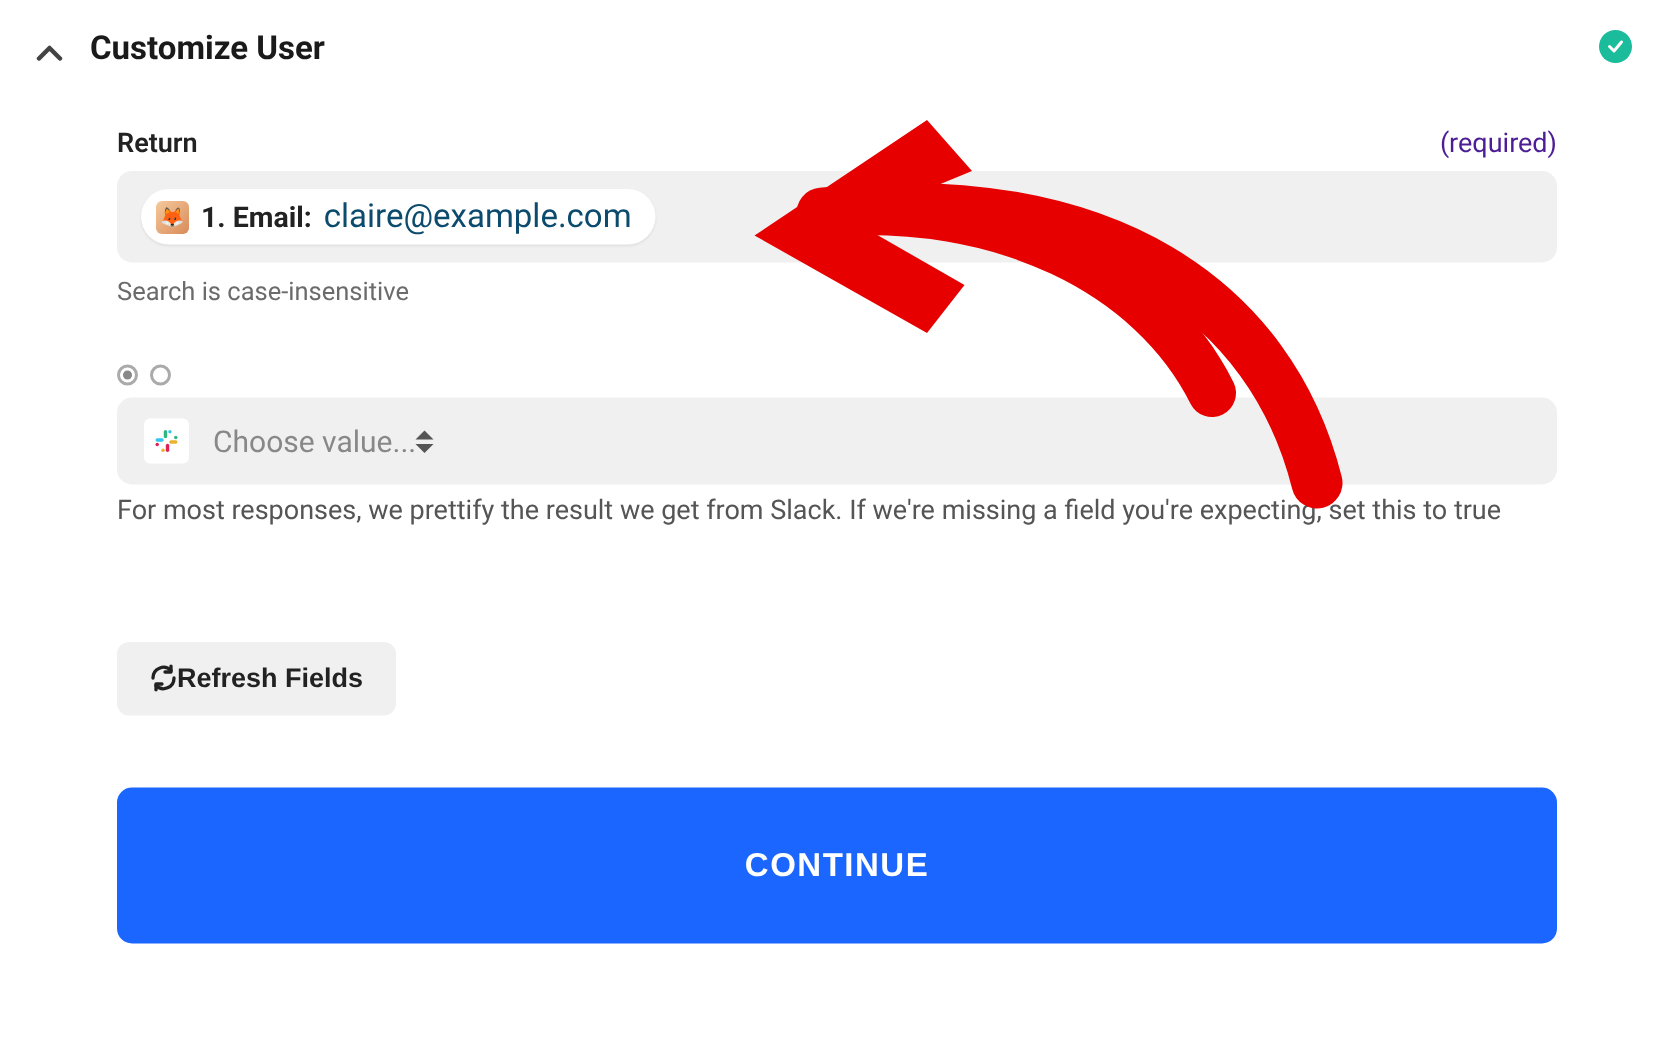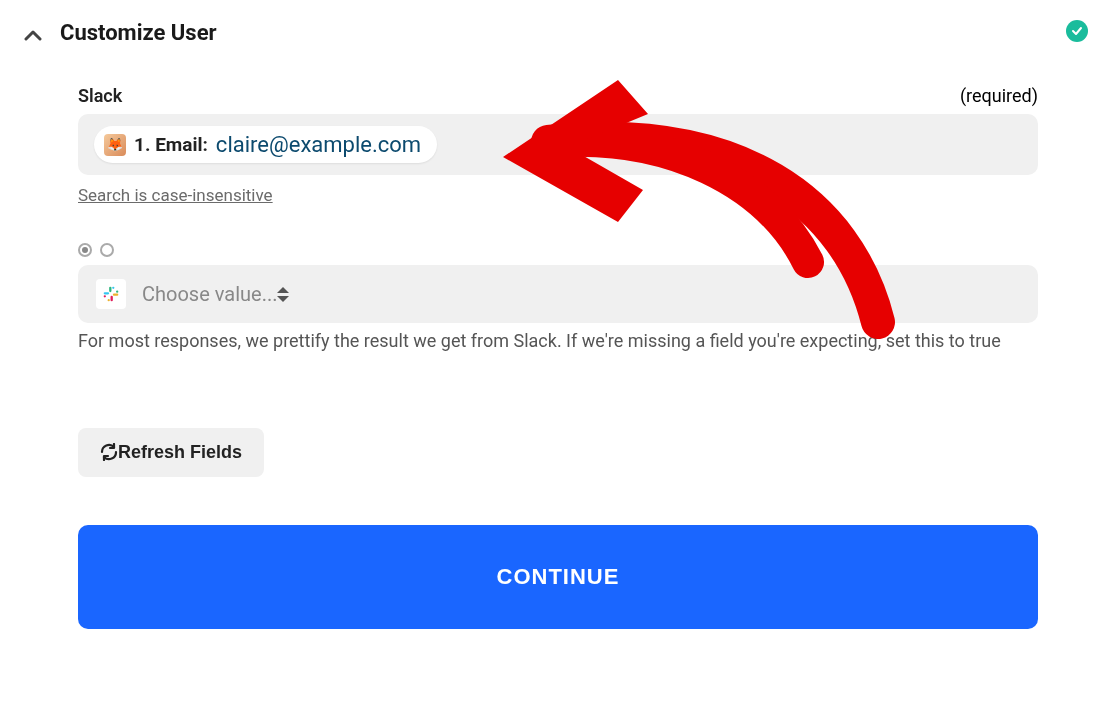--- a/index.html
+++ b/index.html
@@ -50,21 +50,21 @@
       align-items: flex-end;
       margin-bottom: 8px;
     }
     .field-label {
       font-size: 18px;
       font-weight: 600;
       color: #222;
     }
     .required-tag {
       font-size: 18px;
-      color: #000000;
+      color: #4c1d95;
     }
     .email-field {
       background: #f0f0f0;
       border-radius: 10px;
       padding: 12px 16px;
       margin-bottom: 10px;
       display: flex;
       align-items: center;
     }
     .pill {
@@ -93,21 +93,20 @@
     }
     .pill-text-value {
       font-weight: 400;
       font-size: 22px;
       color: #0c4a6e;
     }
     .helper-text {
       font-size: 17px;
       color: #6b6b6b;
       margin-bottom: 38px;
-      text-decoration: underline;
     }
     .raw-row {
       display: flex;
       align-items: center;
       gap: 8px;
       margin-bottom: 8px;
     }
     .raw-label {
       font-size: 18px;
       font-weight: 600;
@@ -231,21 +230,21 @@
 
 <div class="check-badge">
   <svg viewBox="0 0 12 12">
       <path d="M2 6 L5 9 L10 3" stroke="#fff" stroke-width="2" fill="none" stroke-linecap="round" stroke-linejoin="round"></path>
     </svg>
 </div>
 
 <div class="content">
 
   <div class="label-row">
-    <span class="field-label">Slack</span>
+    <span class="field-label">Return</span>
     <span class="required-tag">(required)</span>
   </div>
 
   <div class="email-field">
     <div class="pill">
       <span class="pill-icon">🦊</span>
       <span class="pill-text-strong">1. Email:</span>
       <span class="pill-text-value">claire@example.com</span>
     </div>
   </div>

